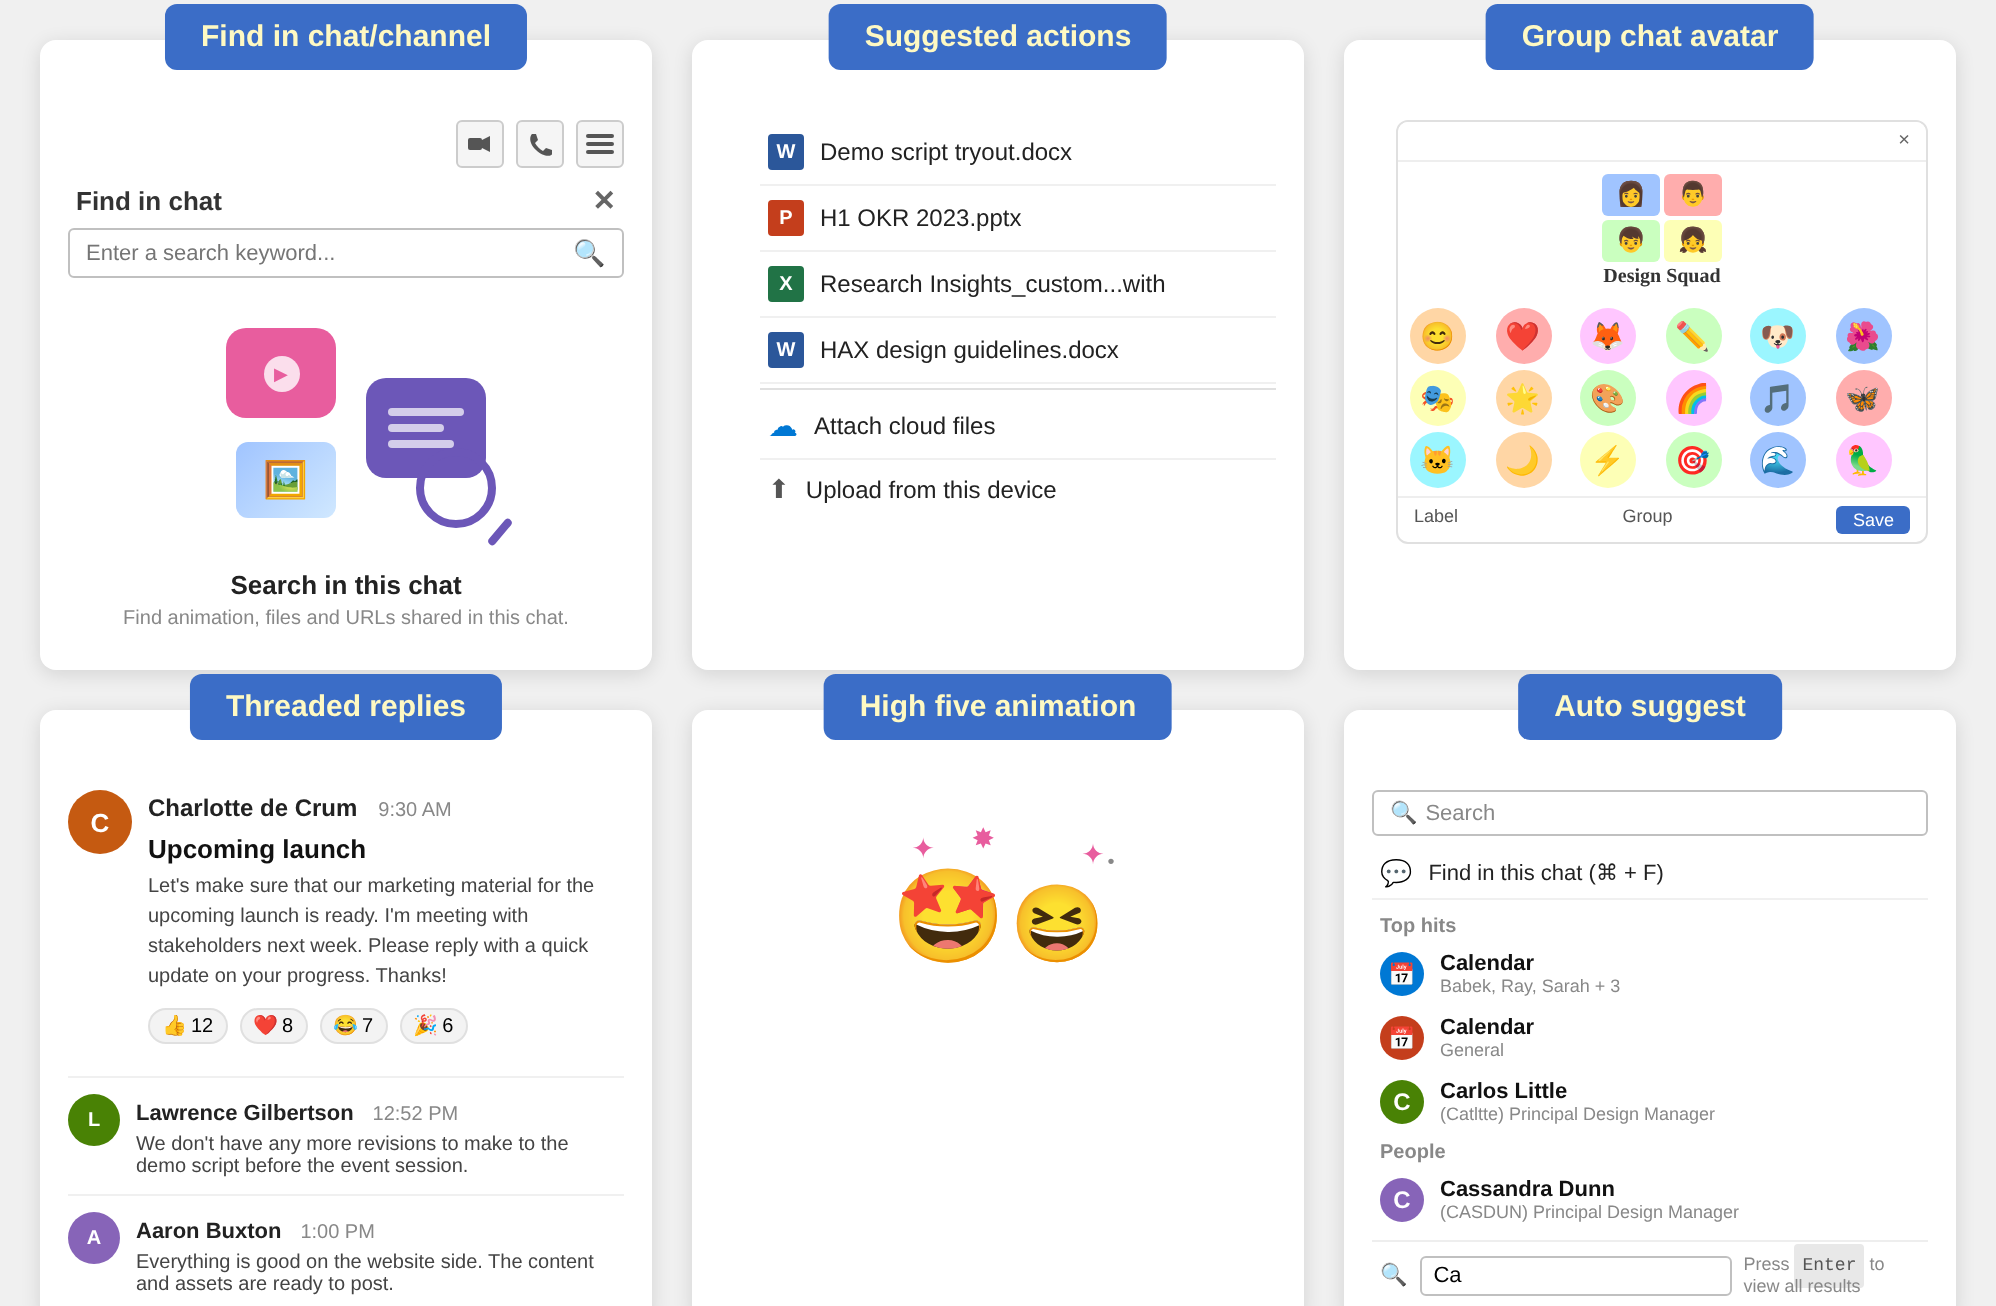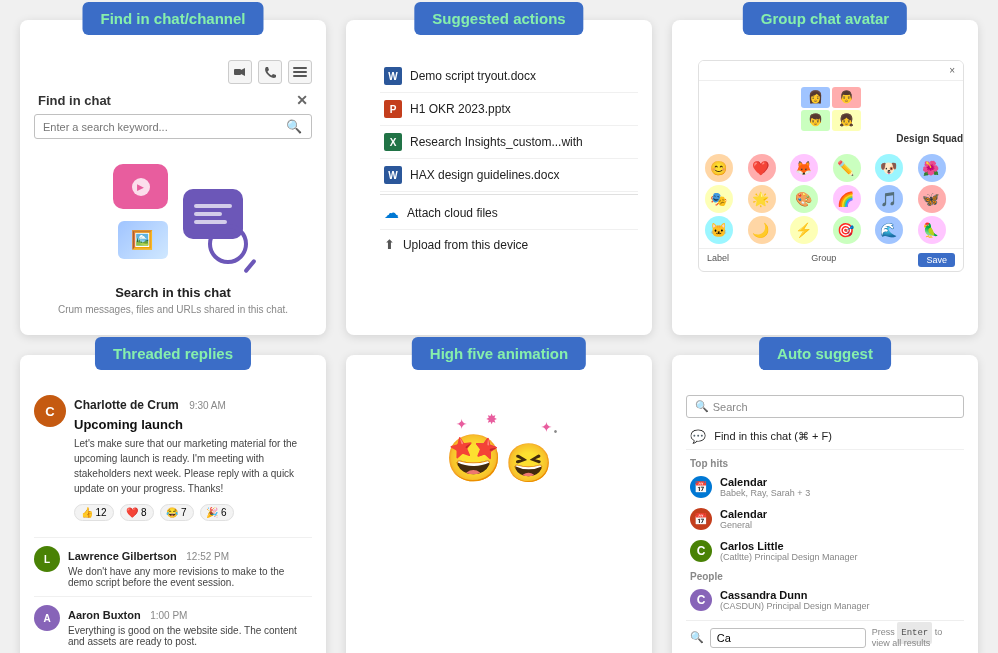--- a/index.html
+++ b/index.html
@@ -22,21 +22,21 @@
     }
     .card {
       background: #fff;
       border-radius: 8px;
       box-shadow: 0 2px 10px rgba(0,0,0,0.12);
       overflow: visible;
       position: relative;
     }
     .card-label {
       background: #3b6dc7;
-      color: #86efac;
+      color: #fef9c3;
       border-radius: 6px;
       padding: 8px 18px;
       font-size: 15px;
       font-weight: 600;
       text-align: left;
       position: absolute;
       top: -18px;
       left: 50%;
       transform: translateX(-50%);
       white-space: nowrap;
@@ -246,25 +246,26 @@
     .gchat-titlebar {
       background: #fff;
       display: flex;
       justify-content: space-between;
       align-items: center;
       padding: 4px 8px;
       font-size: 10px;
       border-bottom: 1px solid #eee;
     }
     .gchat-name {
-      text-align: right;
+      text-align: center;
       font-size: 10px;
       font-weight: 600;
       color: #333;
       margin-bottom: 6px;
+      font-family: Liberation Serif, serif;
     }
     .gchat-grid {
       display: grid;
       grid-template-columns: repeat(6, 1fr);
       gap: 3px;
       padding: 4px 6px;
     }
     .gchat-avatar-sm {
       width: 28px; height: 28px;
       border-radius: 50%;
@@ -504,21 +505,21 @@
               <div class="bubble-purple-line" style="width:28px;"></div>
               <div class="bubble-purple-line" style="width:33px;"></div>
             </div>
           </div>
           <div class="bubble-img" style="font-size:18px;">🖼️</div>
           <div class="magnifier"></div>
         </div>
       </div>
       <div class="find-desc">
         <div class="find-desc-title">Search in this chat</div>
-        <div class="find-desc-sub">Crum messages, files and URLs shared in this chat.</div>
+        <div class="find-desc-sub">Find animation, files and URLs shared in this chat.</div>
       </div>
     </div>
   </div>
 
   <div class="card suggested-card" style="grid-column:2;grid-row:1;padding-left:20px;">
     <div class="card-label">Suggested actions</div>
     <div class="card-inner">
       <ul class="suggested-list">
         <li class="suggested-item">
           <div class="file-icon word-icon">W</div>

